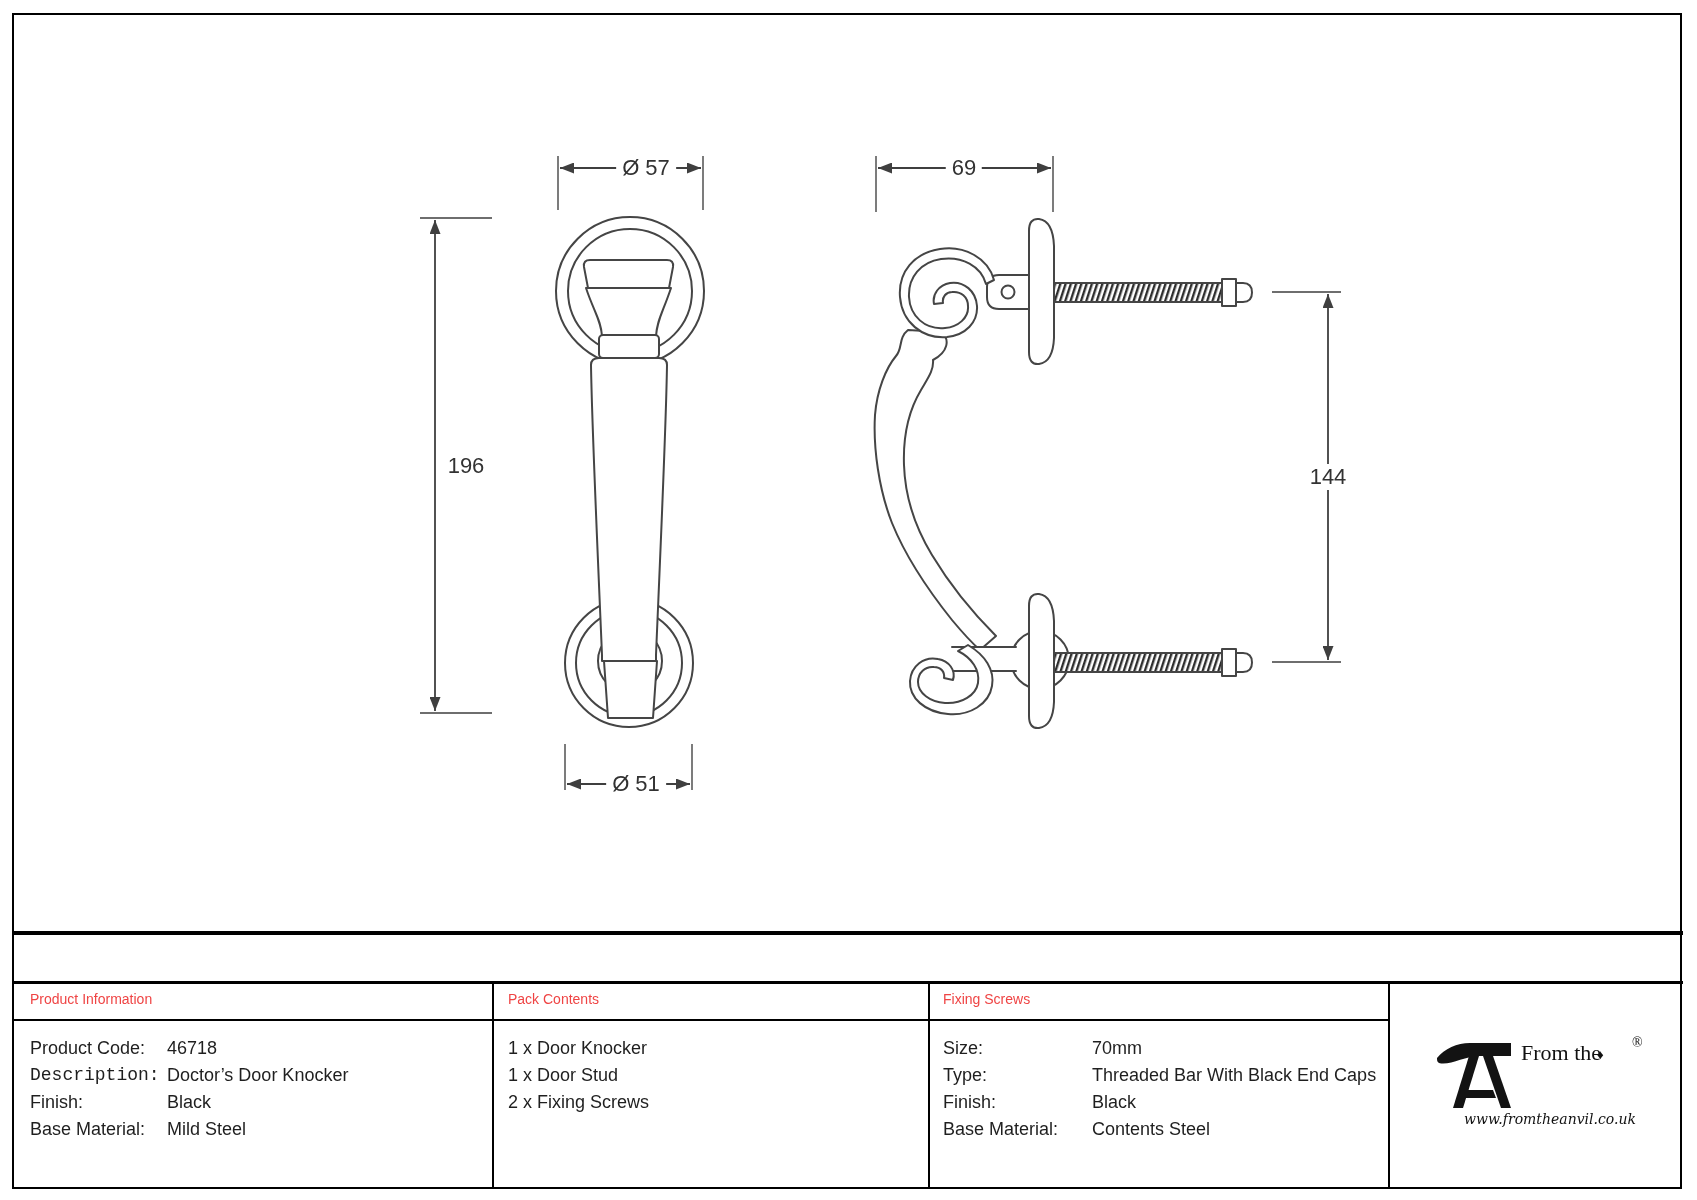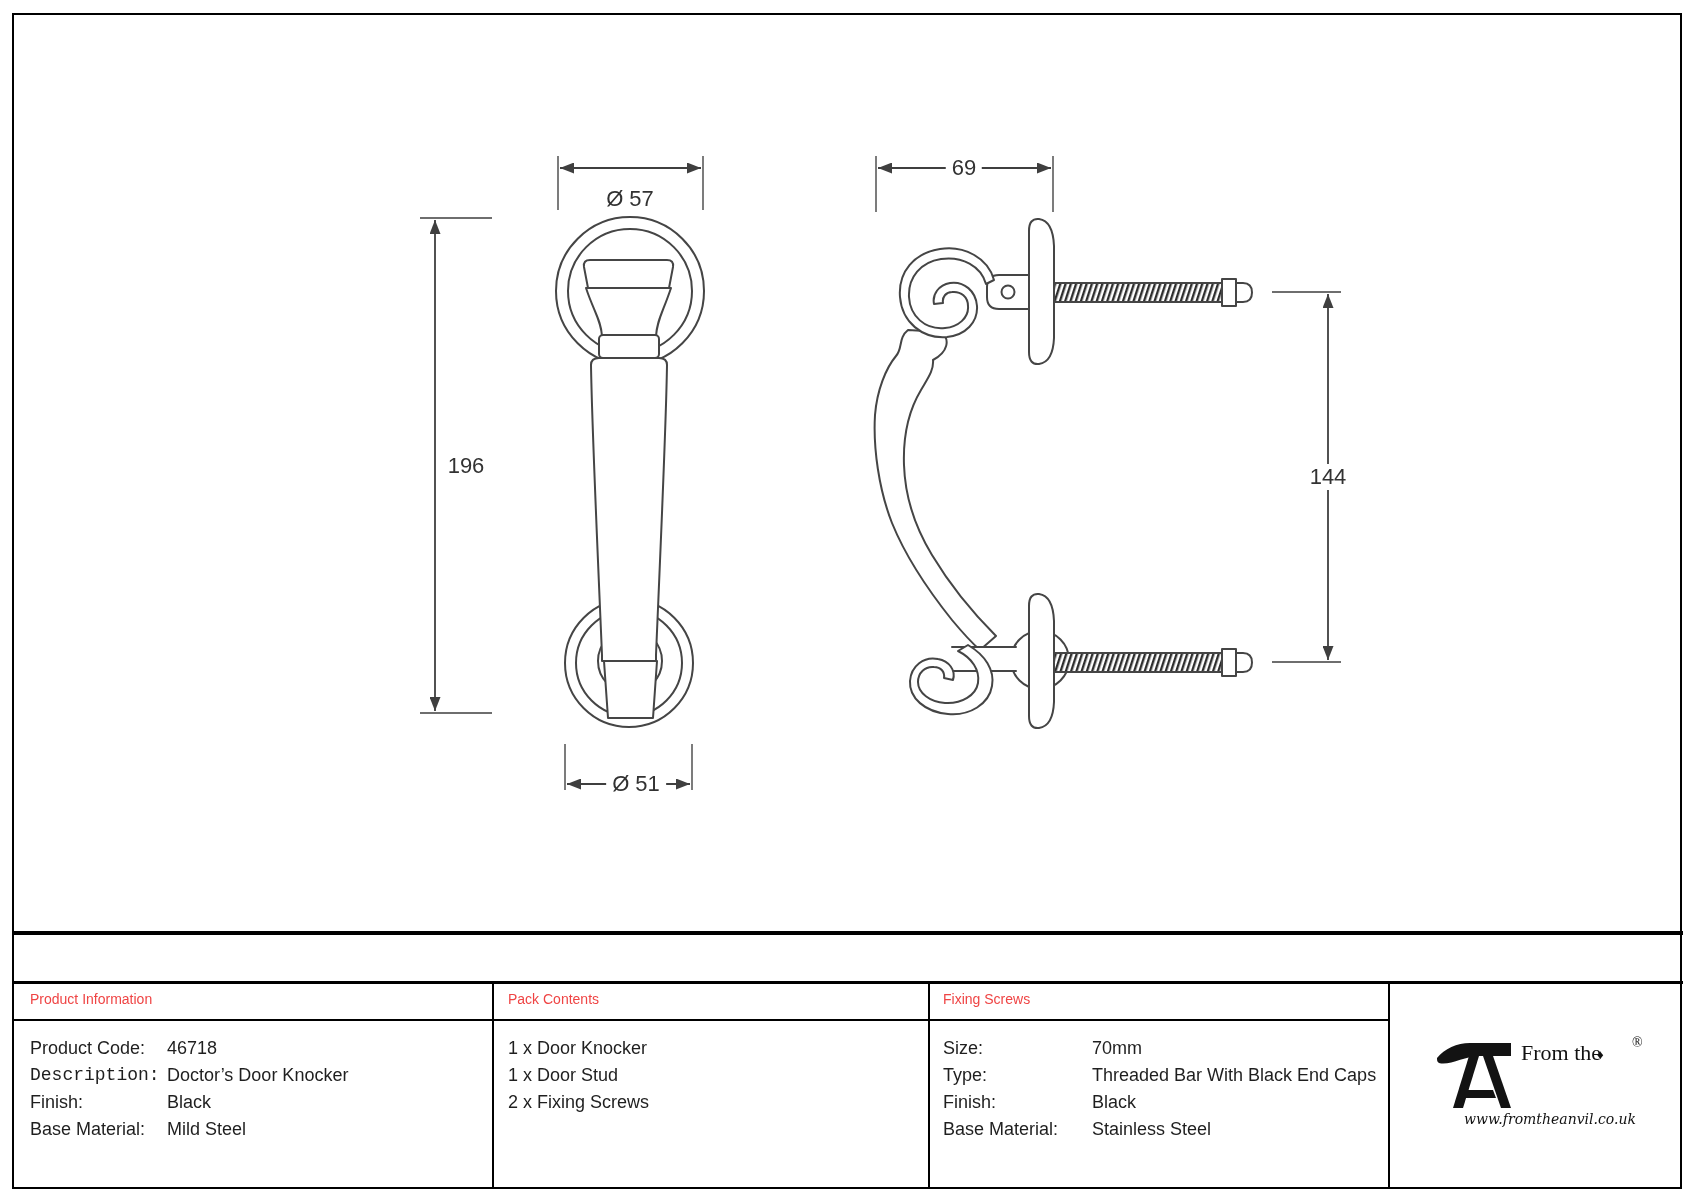--- a/index.html
+++ b/index.html
@@ -114,21 +114,21 @@
       <path d="M1053 156 V212"></path>
       <path d="M1272 292 H1341"></path>
       <path d="M1272 662 H1341"></path>
       <g stroke="#3f3f3f">
         <line x1="878" y1="168" x2="1051" y2="168" marker-start="url(#arr)" marker-end="url(#arr)"></line>
         <line x1="1328" y1="294" x2="1328" y2="660" marker-start="url(#arr)" marker-end="url(#arr)"></line>
       </g>
     </g>
   </svg>
 
-  <span class="dim-label" style="left:630px;top:168px;margin-top:31px;">Ø 57</span>
+  <span class="dim-label" style="left:646px;top:168px;">Ø 57</span>
   <span class="dim-label" style="left:422px;top:466px;margin-left:44px;">196</span>
   <span class="dim-label" style="left:628px;top:784px;margin-left:8px;">Ø 51</span>
   <span class="dim-label" style="left:964px;top:168px;">69</span>
   <span class="dim-label" style="left:1328px;top:477px;">144</span>
 
   <div class="abs" id="outer-border"></div>
   <div class="abs hline" style="left:12px;top:931px;width:1671px;height:3.5px;"></div>
   <div class="abs hline" style="left:12px;top:981px;width:1671px;height:2.5px;"></div>
   <div class="abs hline" style="left:12px;top:1019px;width:1378px;height:2px;"></div>
   <div class="abs vline" style="left:492px;top:981px;width:2px;height:207px;"></div>
@@ -152,21 +152,21 @@
   <div class="abs cell-value" style="left:508px;top:1092px;">2 x Fixing Screws</div>
 
   <div class="abs th" style="left:943px;top:991px;">Fixing Screws</div>
   <div class="abs cell-label" style="left:943px;top:1038px;">Size:</div>
   <div class="abs cell-value" style="left:1092px;top:1038px;">70mm</div>
   <div class="abs cell-label" style="left:943px;top:1065px;">Type:</div>
   <div class="abs cell-value" style="left:1092px;top:1065px;">Threaded Bar With Black End Caps</div>
   <div class="abs cell-label" style="left:943px;top:1092px;">Finish:</div>
   <div class="abs cell-value" style="left:1092px;top:1092px;">Black</div>
   <div class="abs cell-label" style="left:943px;top:1119px;">Base Material:</div>
-  <div class="abs cell-value" style="left:1092px;top:1119px;">Stainless Steel</div>
+  <div class="abs cell-value" style="left:1092px;top:1119px;">Contents Steel</div>
 
   <div class="abs" style="left:1390px;top:983px;width:291px;height:205px;">
     <svg class="abs" style="left:45px;top:57px;" width="78" height="70" viewBox="0 0 78 70">
       <g fill="#131313">
         <path d="M2 18 C10 8 24 2 38 3 L76 3 L76 16 L44 16 C30 16 14 26 4 23 C2 22 2 20 2 18 Z"></path>
         <path d="M34 16 L18 68 L28 68 L44 16 Z"></path>
         <path d="M48 16 L66 68 L76 68 L58 16 Z"></path>
         <path d="M26 50 L58 50 L61 58 L24 58 Z"></path>
       </g>
     </svg>

